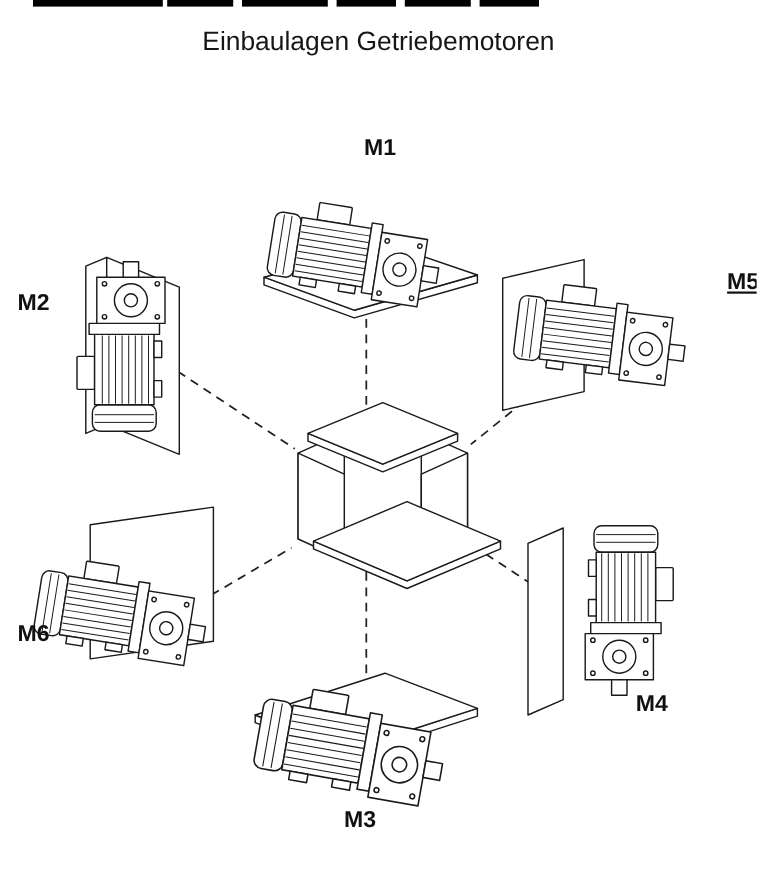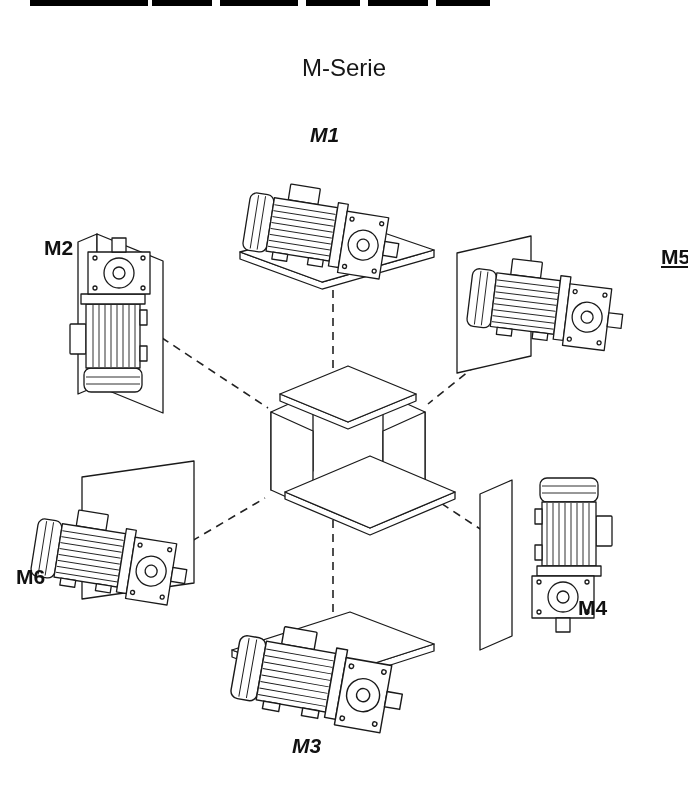--- a/index.html
+++ b/index.html
@@ -20,35 +20,35 @@
     text-align:center;
     font-size:24px;color:#161616;
   }
   .pos-label{
     position:absolute;
     width:50px;
     font-weight:bold;
     font-size:21px;
     color:#111;
   }
-  .pos-label.center{text-align:left;font-style:italic;}
+  .pos-label.center{text-align:right;}
   svg{position:absolute;left:0;top:0;}
   .part, .plate, .wall, .cube{
     fill:#ffffff;stroke:#1a1a1a;stroke-width:1.3;stroke-linejoin:round;
   }
   .fins, .grille{fill:none;stroke:#1a1a1a;stroke-width:0.9;}
   .dash{stroke:#222;stroke-width:1.6;stroke-dasharray:8 6;fill:none;}
   .bar{fill:#000;}
 </style>
 </head>
 <body>
 
 <div class="canvas">
 
-  <div class="subtitle">M-Serie</div>
+  <div class="title">Einbaulagen Getriebemotoren</div>
 
   <svg width="688" height="793" viewBox="0 0 688 793">
     <defs>
       <g id="gm" class="part">
 
         <rect x="38" y="-8" width="30" height="16" rx="1"></rect>
         <rect x="0" y="6" width="24" height="58" rx="7"></rect>
         <path class="grille" d="M8 8v54M15 8v54"></path>
         <rect x="24" y="8" width="64" height="54"></rect>
         <path class="fins" d="M25 15h62M25 21h62M25 27h62M25 33h62M25 39h62M25 45h62M25 51h62M25 57h62"></path>
@@ -123,19 +123,19 @@
     </g>
 
     <g>
       <polygon class="plate" points="232,650 316,682 434,644 434,651 316,689 232,657"></polygon>
       <polygon class="plate" points="232,650 350,612 434,644 316,682"></polygon>
       <use href="#gm" transform="translate(242,628) rotate(10) scale(1.1)"></use>
     </g>
   </svg>
 
   <div class="pos-label center" style="left:310px;top:123px;">M1</div>
-  <div class="pos-label" style="left:16px;top:236px;margin-left:28px;">M2</div>
+  <div class="pos-label" style="left:16px;top:264px;">M2</div>
   <div class="pos-label" style="left:661px;top:245px;text-decoration:underline;">M5</div>
   <div class="pos-label" style="left:16px;top:565px;">M6</div>
-  <div class="pos-label" style="left:578px;top:596px;">M4</div>
+  <div class="pos-label" style="left:578px;top:628px;">M4</div>
   <div class="pos-label center" style="left:292px;top:734px;">M3</div>
 
 </div>
 
 </body></html>

